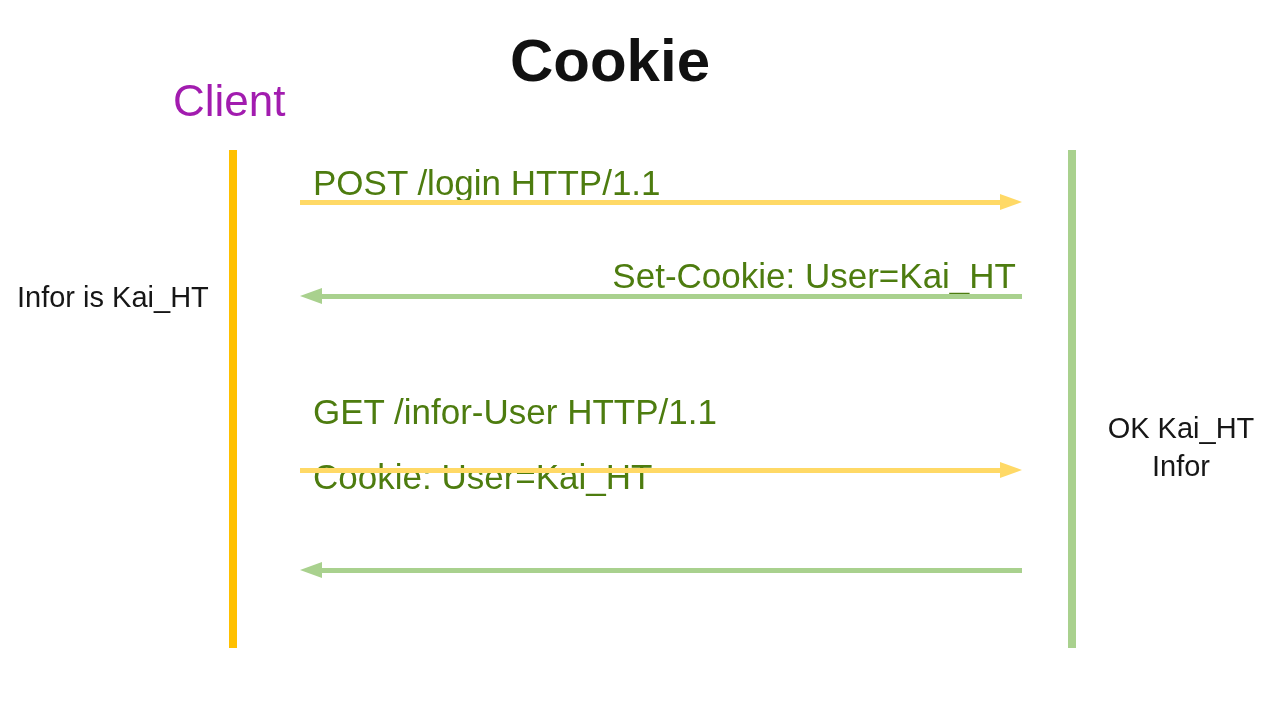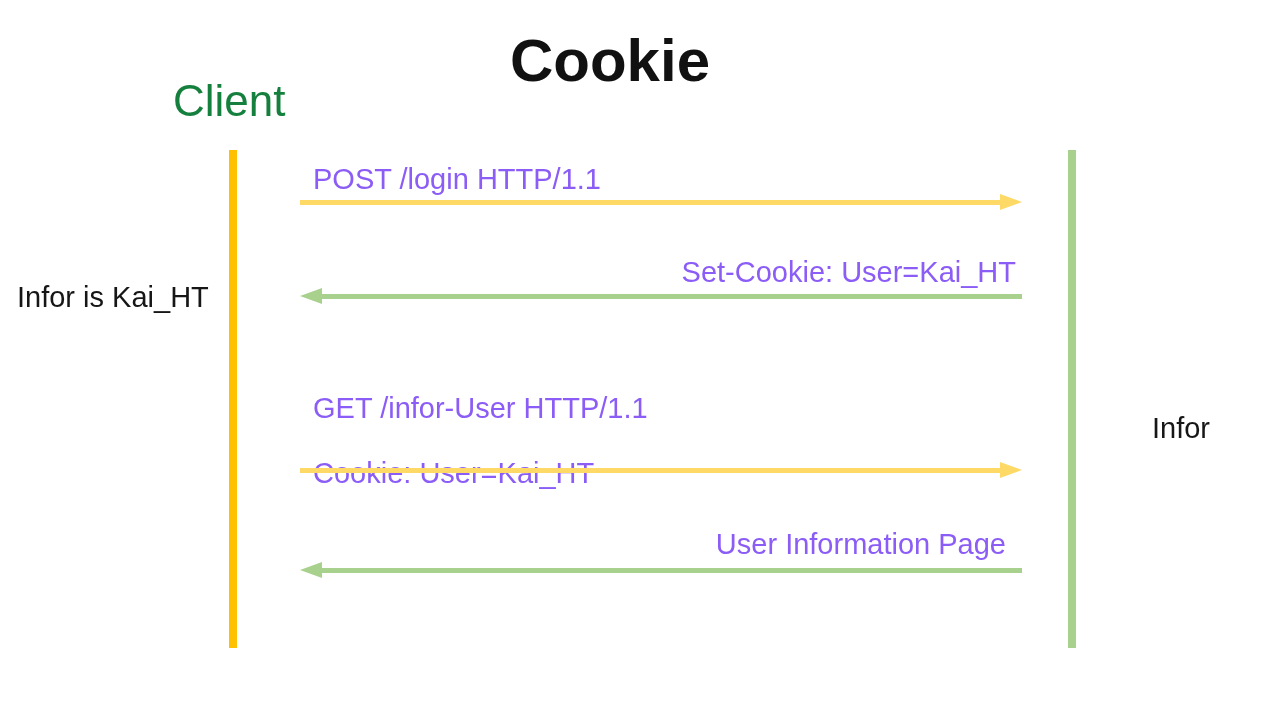--- a/index.html
+++ b/index.html
@@ -13,34 +13,34 @@
   .slide { position: relative; width: 1280px; height: 544px; border-radius: 7px; }
 
   .title {
     position: absolute; top: 26px; left: 0; width: 1220px;
     text-align: center;
     font-size: 60px; font-weight: 600; letter-spacing: 0px;
     color: #111111;
   }
   .actor {
     position: absolute; top: 76px;
-    font-size: 44px; font-weight: 500; color: #15803d;
+    font-size: 44px; font-weight: 500; color: #a21caf;
   }
   .actor.client { left: 173px; }
   .actor.server { left: 1003px; }
 
   .lifeline {
     position: absolute; top: 150px; width: 8px; height: 498px;
   }
   .lifeline.client { left: 229px; background: #FFC000; }
   .lifeline.server { left: 1068px; background: #A9D18E; }
 
   .msg-label {
     position: absolute;
-    font-size: 29px; color: #8b5cf6; white-space: nowrap;
+    font-size: 35px; color: #4d7c0f; white-space: nowrap;
   }
   .msg-label.l1 { left: 313px; top: 163px; }
   .msg-label.l2 { left: 400px; width: 616px; top: 256px; text-align: right; }
   .msg-label.l3a { left: 313px; top: 392px; }
   .msg-label.l3b { left: 313px; top: 430px; margin-top: 27px; }
   .msg-label.l4 { left: 400px; width: 606px; top: 528px; text-align: right; }
 
   .arrow {
     position: absolute; left: 300px; width: 722px; height: 16px;
   }
@@ -100,24 +100,24 @@
     <div class="head"></div>
   </div>
 
   <div class="msg-label l3a">GET /infor-User HTTP/1.1</div>
   <div class="msg-label l3b">Cookie: User=Kai_HT</div>
   <div class="arrow right req a3">
     <div class="shaft"></div>
     <div class="head"></div>
   </div>
 
-  <div class="msg-label l4">User Information Page</div>
   <div class="arrow left resp a4">
     <div class="shaft"></div>
     <div class="head"></div>
   </div>
 
   <div class="note-client">Infor is Kai_HT</div>
   <div class="note-server">
+    <div>OK Kai_HT</div>
     <div>Infor</div>
   </div>
 
 </div>
 
 </body></html>

